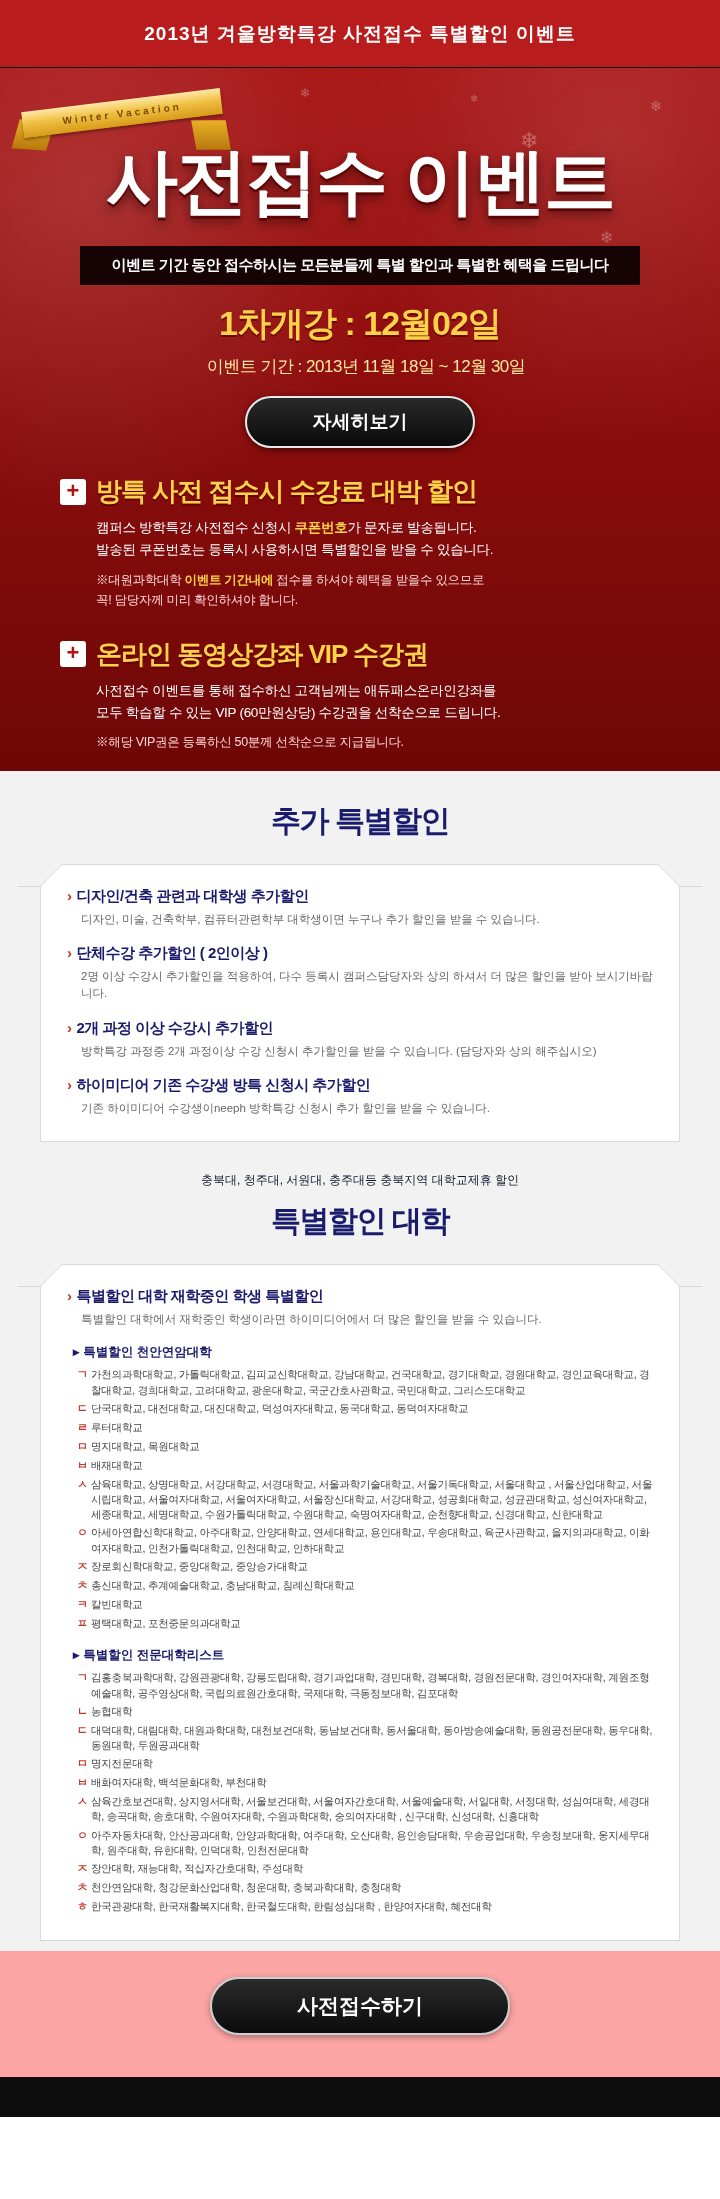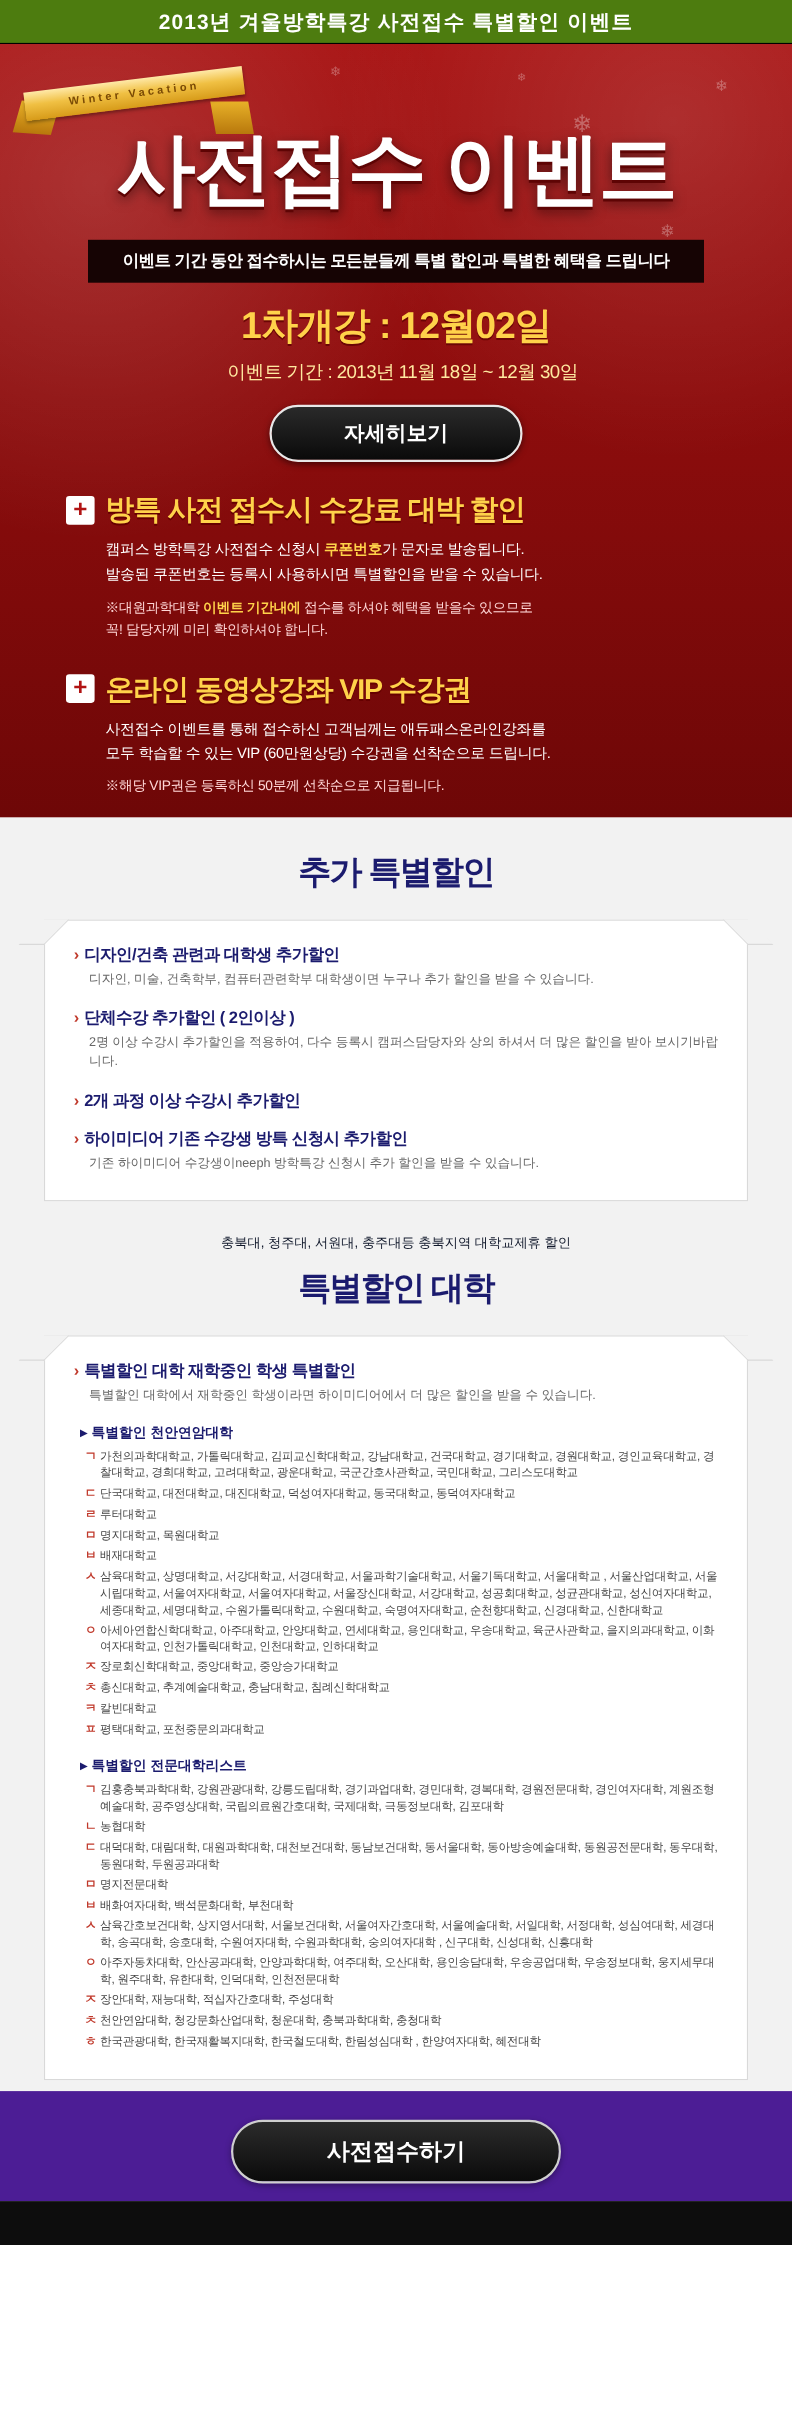--- a/index.html
+++ b/index.html
@@ -7,22 +7,22 @@
   body {
     width: 720px;
     background: #ffffff;
     font-family: "Liberation Sans", sans-serif;
     color: #222;
   }
   .page { width:720px; margin:0 auto; position:relative; }
 
   
   .topbar {
-    height: 40px;
-    background: #4d7c0f;
+    height: 68px;
+    background: #b91c1c;
     color: #ffffff;
     display:flex; align-items:center; justify-content:center;
     letter-spacing: 1px;
     font-size: 19px;
     font-weight: bold;
     border-bottom: 1px solid #000;
   }
 
   
   .hero {
@@ -159,21 +159,21 @@
   .sec-title2 { text-align:center; font-size:30px; font-weight:bold; color:#1b1b6e; margin-top:12px; letter-spacing:-1.5px; }
 
   .list-head { color:#1b1b6e; font-size:12.5px; font-weight:bold; margin: 16px 0 6px 6px; }
   .list-head .sq { color:#1b1b6e; margin-right:4px; }
   .glist { margin:0 0 0 10px; }
   .grow { display:flex; align-items:flex-start; margin-bottom:3px; }
   .gkey { color:#c0392b; font-weight:bold; font-size:11px; width:14px; flex:none; line-height:1.45; }
   .gval { color:#444; font-size:10.5px; line-height:1.45; letter-spacing:-0.2px; }
 
   
-  .footer { background:#4c1d95; padding: 26px 0 16px 0; }
+  .footer { background:#fca5a5; padding: 26px 0 42px 0; }
   .apply-btn {
     display:block; width: 300px; margin: 0 auto;
     background: linear-gradient(180deg,#2b2b2b,#0b0b0b);
     border:2px solid #cfcfcf; border-radius: 30px;
     color:#fff; font-size:21px; font-weight:bold; text-align:center;
     padding: 13px 0; cursor:pointer;
     box-shadow: 0 2px 6px rgba(0,0,0,.35);
   }
   .bottombar { height: 40px; background:#0d0d0d; }
 </style>
@@ -246,20 +246,21 @@
       <div class="item">
         <div class="item-title"><span class="arw">›</span><span>디자인/건축 관련과 대학생 추가할인</span></div>
         <div class="item-desc">디자인, 미술, 건축학부, 컴퓨터관련학부 대학생이면 누구나 추가 할인을 받을 수 있습니다.</div>
       </div>
       <div class="item">
         <div class="item-title"><span class="arw">›</span><span>단체수강 추가할인 ( 2인이상 )</span></div>
         <div class="item-desc">2명 이상 수강시 추가할인을 적용하여, 다수 등록시 캠퍼스담당자와 상의 하셔서 더 많은 할인을 받아 보시기바랍니다.</div>
       </div>
       <div class="item">
         <div class="item-title"><span class="arw">›</span><span>2개 과정 이상 수강시 추가할인</span></div>
+        <div class="item-desc">방학특강 과정중 2개 과정이상 수강 신청시 추가할인을 받을 수 있습니다.  (담당자와 상의 해주십시오)</div>
       </div>
       <div class="item">
         <div class="item-title"><span class="arw">›</span><span>하이미디어 기존 수강생 방특 신청시 추가할인</span></div>
         <div class="item-desc">기존 하이미디어 수강생이neeph 방학특강 신청시 추가 할인을 받을 수 있습니다.</div>
       </div>
     </div>
 
     <div class="univ-note">충북대, 청주대, 서원대, 충주대등 충북지역 대학교제휴 할인</div>
     <div class="sec-title2">특별할인 대학</div>
 

